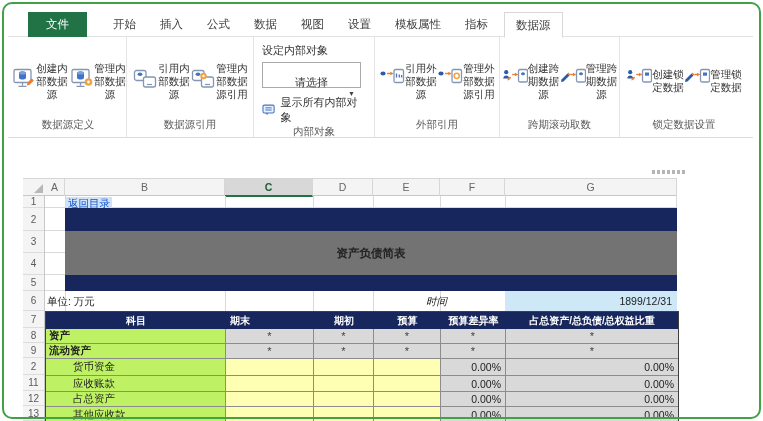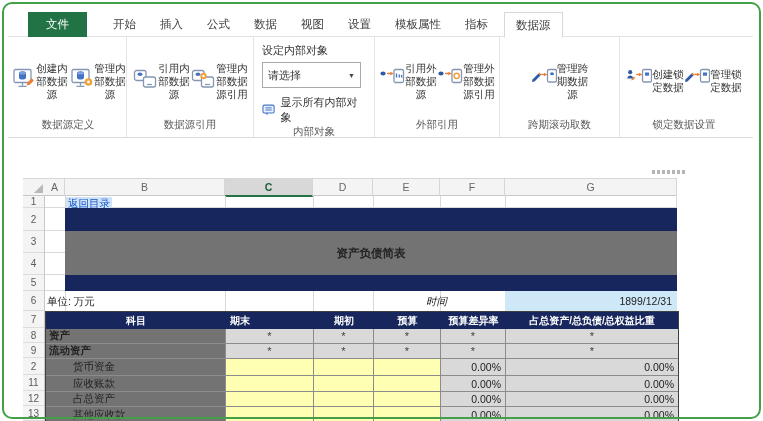--- a/index.html
+++ b/index.html
@@ -24,21 +24,21 @@
   .grp:last-child { border-right:none; }
   .grp-body { display:flex; justify-content:center; padding-top:7px; flex:1; }
   .grp-label { text-align:center; font-size:10.5px; color:#595959; padding:0 0 5px; }
   .bigbtn { width:58px; display:flex; flex-direction:row; align-items:center; cursor:default; }
   .bigbtn .bicon { height:24px; margin-bottom:3px; }
   .bigbtn .blabel { width:47px; text-align:center; font-size:10.5px; line-height:13px; color:#333; }
   .g1{width:117px}.g2{width:127px}.g3{width:121px}.g4{width:125px}.g5{width:120px}.g6{flex:1}
   .obj-body { padding:6px 8px 0; flex:1; }
   .obj-title { font-size:11px; color:#333; margin-bottom:4px; }
   .dropdown { width:99px; height:19px; border:1px solid #a9a9a9; background:#fff;
-    display:flex; align-items:center; padding:12px 5px; font-size:11px; color:#333; }
+    display:flex; align-items:center; padding:12px 5px; font-size:11px; color:#333;flex-direction:column; }
   .dropdown .dd-caret { margin-left:auto; font-size:7px; color:#444; }
   .dropdown .dd-caret::before { content:"▼"; }
   .showall { margin-top:7px; display:flex; align-items:center; gap:5px; font-size:11px; color:#333; cursor:default; }
 
   
   #ribbonline { position:absolute; left:8px; right:10px; top:137px; height:1px; background:#dcdcdc; }
   #fbar { position:absolute; left:8px; right:10px; top:138px; height:24px; display:flex;
     align-items:stretch; background:#fff; border-bottom:1px solid #dcdcdc; }
   .namebox { width:173px; display:flex; align-items:center; justify-content:center;
     font-size:11px; color:#333; border-right:1px solid #ececec; }
@@ -86,21 +86,21 @@
   .trow { display:flex; }
   .tc { border-right:1px solid #8c8c8c; border-bottom:1px solid #8c8c8c;
     display:flex; align-items:center; overflow:hidden; white-space:nowrap; }
   .tc:last-child { border-right:none; }
   .trow:last-child .tc { border-bottom:none; }
   .w-name{width:180px}.w-c{width:88px}.w-d{width:60px}.w-e{width:67px}.w-f{width:65px}.w-g{width:172px}
   .thead { background:#17265c; }
   .thead .tc { border:none; color:#fff; font-size:10px; font-weight:bold; }
   .tc-center { justify-content:center; }
   .tc-left { padding-left:4px; }
-  .namec { font-size:10.5px; color:#222; padding-left:3px; background:#737373; }
+  .namec { font-size:10.5px; color:#222; padding-left:3px; background:#bef264; }
   .namec.indent { padding-left:27px; }
   .namec.b { font-weight:bold; }
   .starc { background:#d9d9d9; justify-content:center; font-size:11px; color:#404040; }
   .yellowc { background:#ffffb3; }
   .pctc { background:#d9d9d9; justify-content:flex-end; padding-right:4px; font-size:10.5px; color:#222; }
 </style>
 </head>
 <body>
 
 <div id="app">
@@ -213,20 +213,32 @@
                 <circle cx="19.7" cy="7.8" r="2.6" fill="none" stroke="#f0a23c" stroke-width="1.5"></circle>
               </svg></span>
           <span class="blabel">管理外部数据源引用</span>
         </div>
       </div>
       <div class="grp-label">外部引用</div>
     </div>
 
     <div class="grp g5">
       <div class="grp-body">
+        <div class="bigbtn">
+          <span class="bicon"><svg width="26" height="22" viewBox="0 0 26 22" fill="none">
+                <circle cx="4.2" cy="4.2" r="2.1" fill="#2e5aa8"></circle>
+                <path d="M1.2 10.6c.2-2 1.5-3.1 3-3.1s2.8 1.1 3 3.1z" fill="#2e5aa8"></path>
+                <path d="M5.8 10.8l2.2-2.2 1.2 1.2-2.2 2.2-1.6.4z" fill="#ed7d31"></path>
+                <path d="M10.2 6.5h3.3" stroke="#ed7d31" stroke-width="1.4"></path>
+                <path d="M13 4.8l3.3 1.7-3.3 1.7z" fill="#ed7d31"></path>
+                <rect x="16.5" y="1.5" width="9" height="12.5" rx="1.5" fill="#fff" stroke="#8496b3" stroke-width="1.3"></rect>
+                <ellipse cx="21" cy="5.8" rx="2" ry="1.5" fill="#4472c4"></ellipse>
+              </svg></span>
+          <span class="blabel">创建跨期数据源</span>
+        </div>
         <div class="bigbtn">
           <span class="bicon"><svg width="26" height="22" viewBox="0 0 26 22" fill="none">
                 <path d="M1.5 11.5l6-6 2 2-6 6-2.5.5z" fill="#2e5aa8"></path>
                 <path d="M7.5 5.5l.9-.9 2 2-.9.9z" fill="#ed7d31"></path>
                 <path d="M10.2 6.5h3.3" stroke="#ed7d31" stroke-width="1.4"></path>
                 <path d="M13 4.8l3.3 1.7-3.3 1.7z" fill="#ed7d31"></path>
                 <rect x="16.5" y="1.5" width="9" height="12.5" rx="1.5" fill="#fff" stroke="#8496b3" stroke-width="1.3"></rect>
                 <ellipse cx="21" cy="5.8" rx="2" ry="1.5" fill="#4472c4"></ellipse>
               </svg></span>
           <span class="blabel">管理跨期数据源</span>

